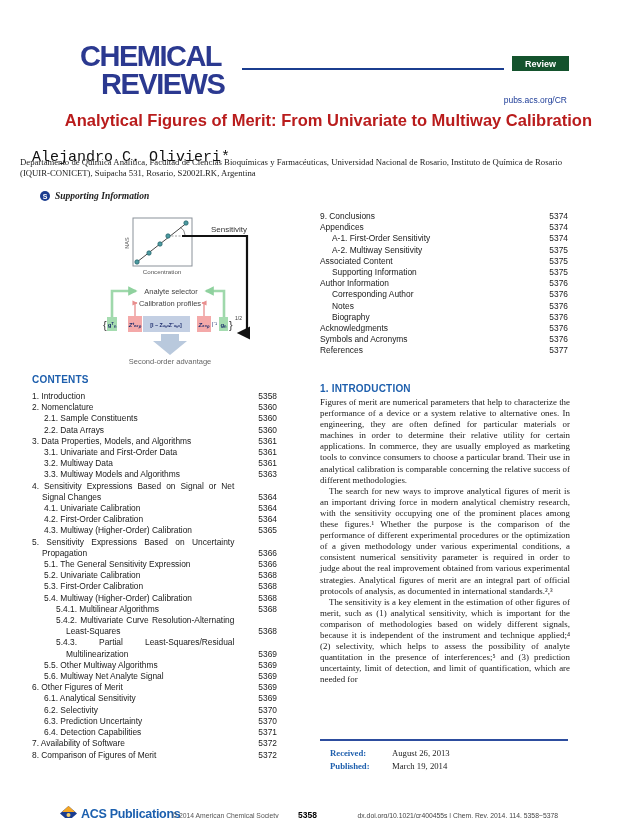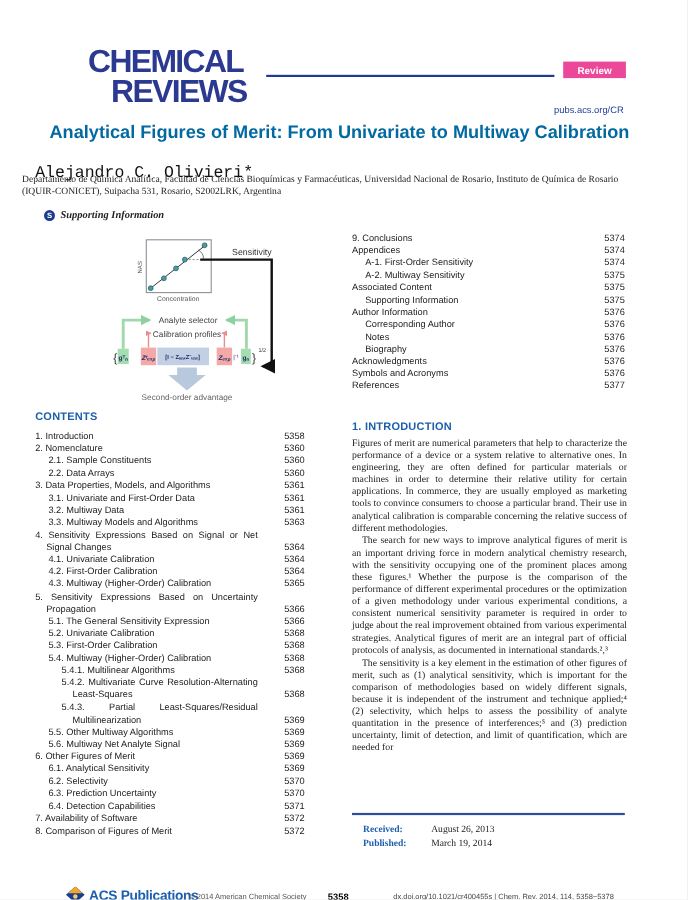--- a/index.html
+++ b/index.html
@@ -10,26 +10,26 @@
     font-family:"Liberation Sans", sans-serif; color:#222;padding-left:20px;
   }
   
   .logo {
     position:absolute; left:80px; top:42px; color:#2b3990;
     font-weight:bold; font-size:29px; line-height:28px; letter-spacing:-1.5px;
   }
   .logo .l2 { padding-left:21px; }
   .header-rule { position:absolute; left:242px; top:68px; width:262px; height:2px; background:#1b3d8f; }
   .badge {
-    position:absolute; right:56px; top:56px; background:#ec4899; color:#fff;
+    position:absolute; right:56px; top:56px; background:#14532d; color:#fff;
     font-size:9px; font-weight:bold; padding:2.5px 13px;
   }
   .site-link { position:absolute; right:58px; top:95px; font-size:8.5px; color:#1e3d98; }
   
-  .title { position:absolute; left:45px; top:111px; width:560px; font-size:16.5px; font-weight:bold; color:#0369a1; }
+  .title { position:absolute; left:32px; top:111px; width:560px; font-size:16.5px; font-weight:bold; color:#b91c1c;text-align:right; }
   .author { position:absolute; left:32px; top:138px; font-family:Liberation Mono, monospace; font-size:15px; color:#111;margin-top:11px; }
   .affiliation {
     position:absolute; left:20px; top:157px; width:556px;
     font-family:"Liberation Serif", serif; font-size:8.7px; line-height:11px; color:#222;
   }
   .supporting { position:absolute; left:40px; top:191px; display:flex; align-items:center; gap:5px; }
   .s-icon {
     width:10px; height:10px; border-radius:50%; background:#1b3d8f; color:#fff;
     font-size:7px; font-weight:bold; display:flex; align-items:center; justify-content:center;
   }

